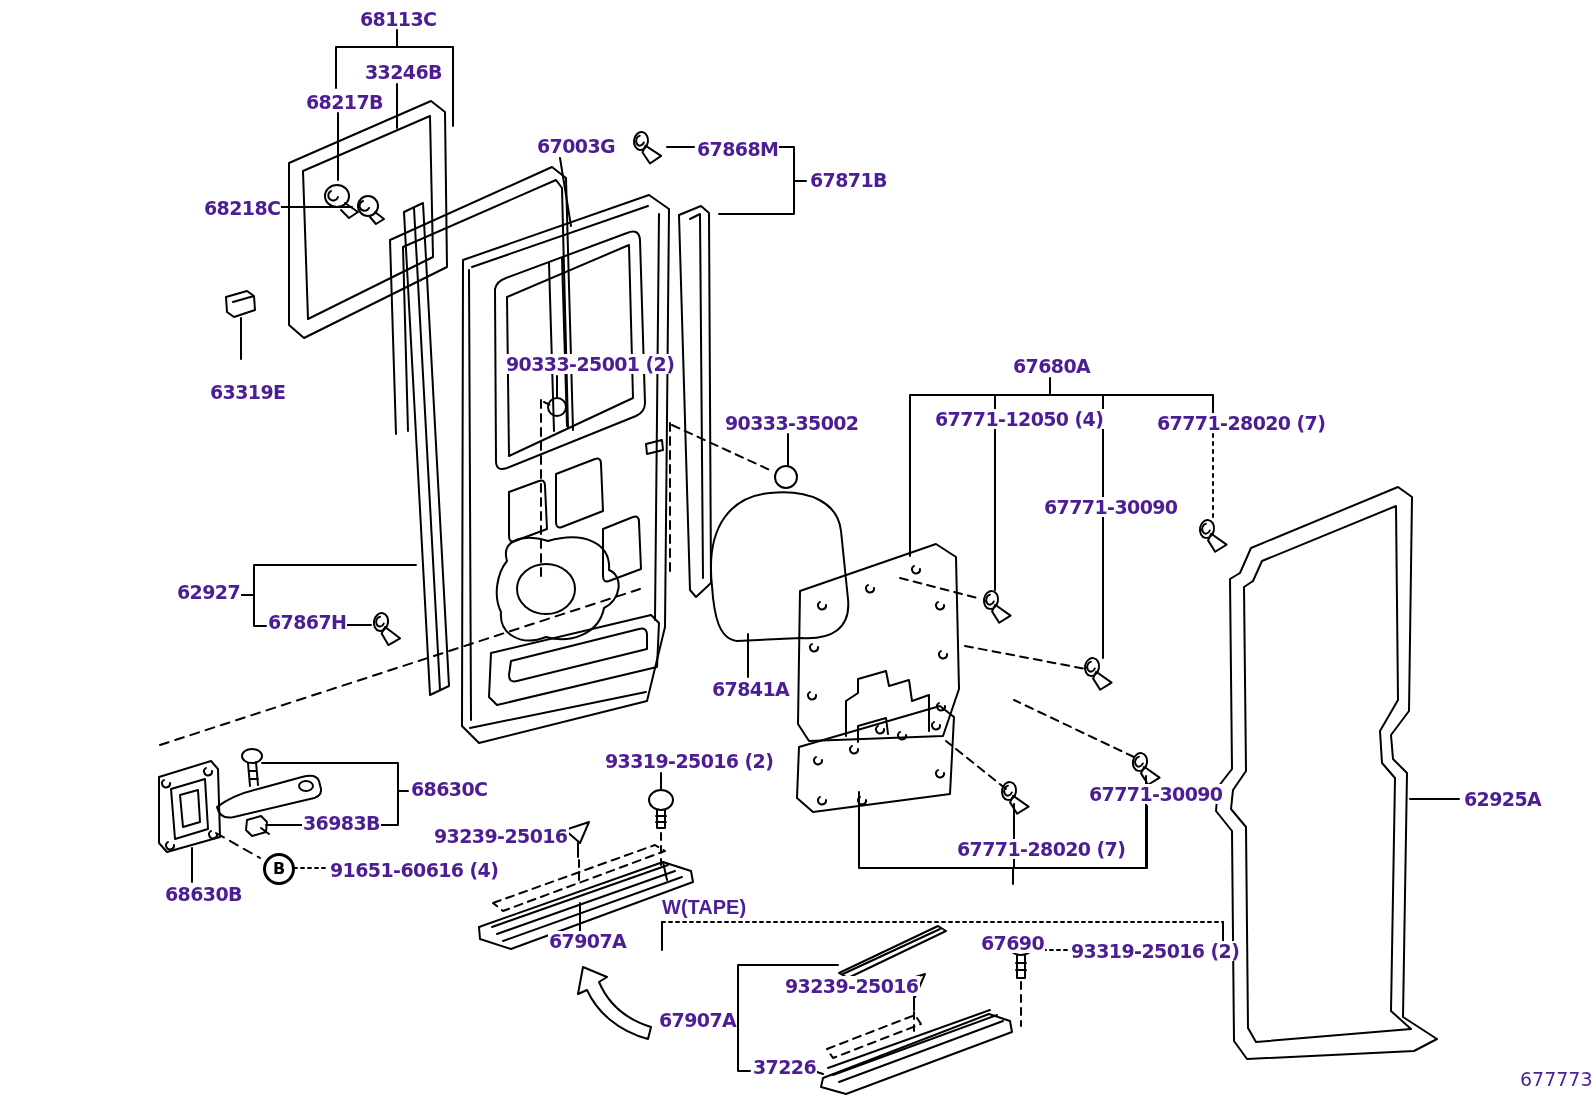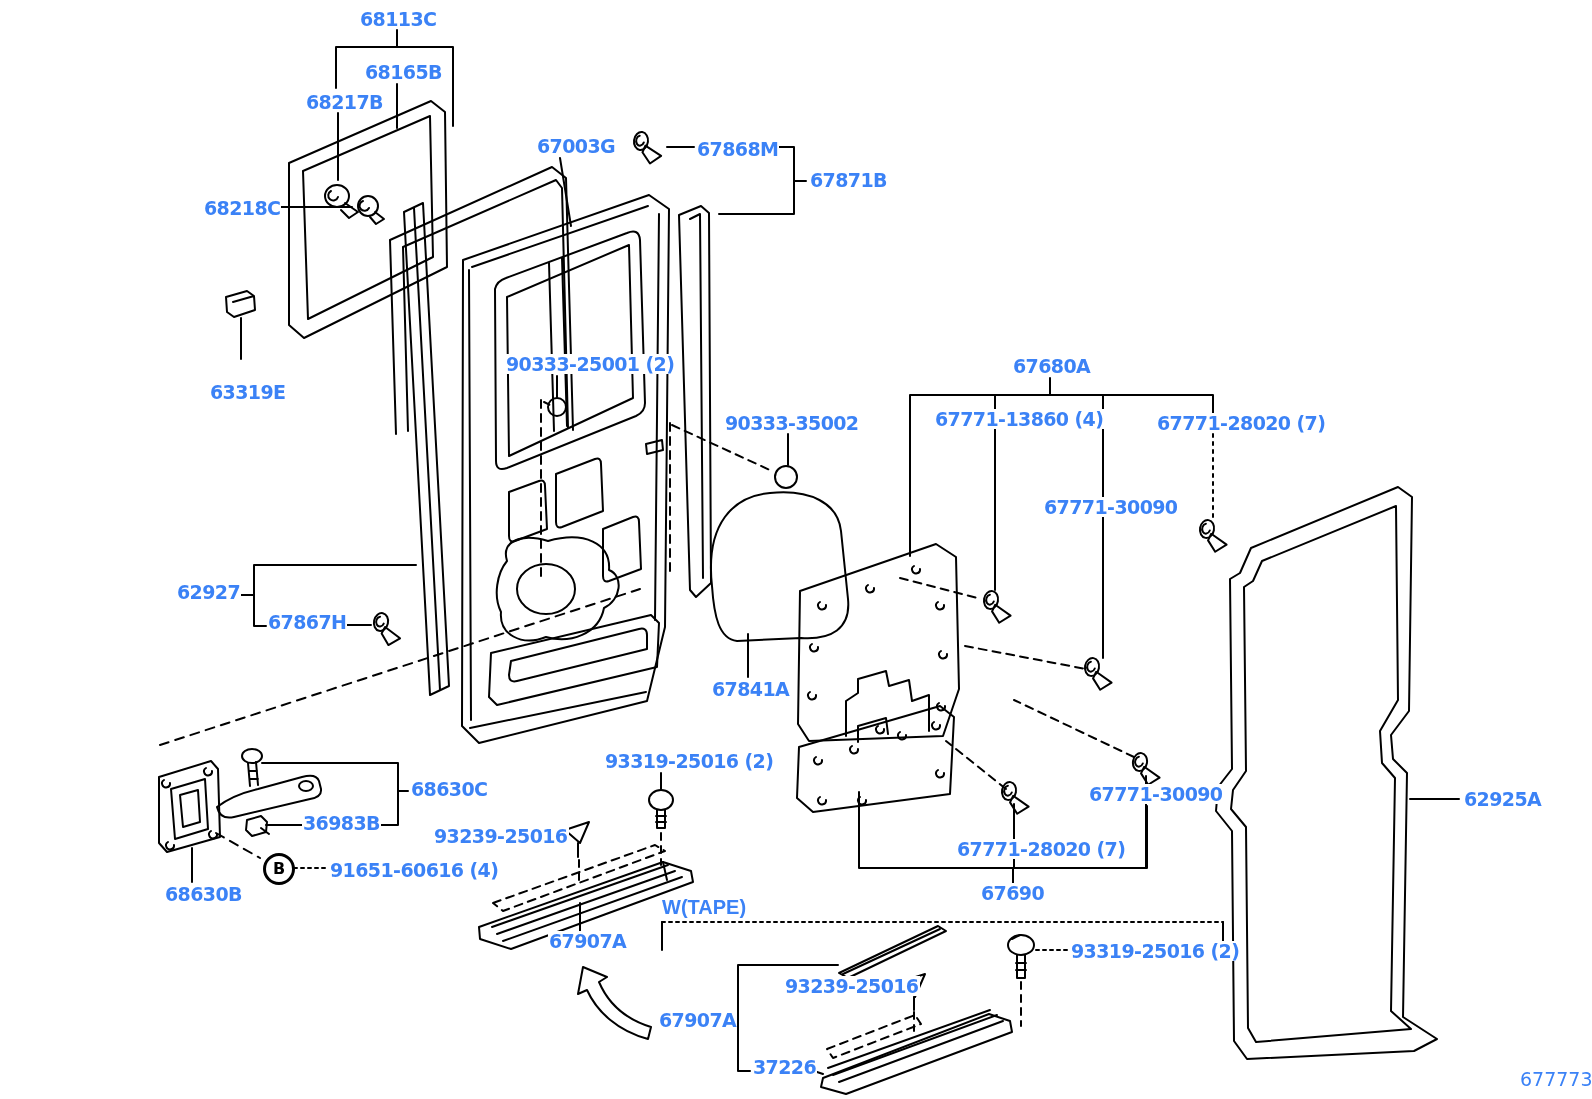--- a/index.html
+++ b/index.html
@@ -2,21 +2,21 @@
 <html><head>
 <meta charset="utf-8">
 <style>
   html,body{margin:0;padding:0;background:#ffffff;}
   body{width:1592px;height:1099px;position:relative;overflow:hidden;
        font-family:"DejaVu Sans", sans-serif;}
   .stage{position:absolute;left:0;top:0;width:1592px;height:1099px;}
   svg.art{position:absolute;left:0;top:0;}
   svg.art *{vector-effect:non-scaling-stroke;}
   .lbl{position:absolute;font-family:"DejaVu Sans", sans-serif;font-weight:bold;
-       font-size:19px;line-height:20px;color:#3b82f6;background:#fff;
+       font-size:19px;line-height:20px;color:#4c1d95;background:#fff;
        white-space:nowrap;letter-spacing:-0.6px;padding:0 1px;}
   .lbl.plain{font-family:"Liberation Sans", sans-serif;font-weight:600;
        letter-spacing:0;font-size:20px;text-align:right;}
   .lbl.code{font-weight:normal;letter-spacing:0;font-size:19px;background:transparent;margin-left:28px;}
   .circle-b{position:absolute;width:26px;height:26px;border:3px solid #000;
        border-radius:50%;text-align:center;background:#fff;
        font:bold 16px/26px "DejaVu Sans", sans-serif;color:#000;}
 </style>
 </head>
 <body>
@@ -230,45 +230,45 @@
     <path d="M1012,939 L1020,935 M1017,955 V978 M1025,955 V978 M1017,978 H1025 M1016,963 H1026 M1016,970 H1026"></path>
     <path d="M903,981 L925,974 L915,997 Z M914,997 V1010"></path>
   </g>
 
   <g>
     <path d="M648,1039 C618,1031 597,1012 587,990 L578,994 L583,967 L607,977 L599,982 C608,1003 625,1019 651,1027 Z" fill="#fff"></path>
   </g>
 </svg>
 
 <div class="lbl" style="left:359px;top:9px">68113C</div>
-<div class="lbl" style="left:364px;top:62px">68165B</div>
+<div class="lbl" style="left:364px;top:62px">33246B</div>
 <div class="lbl" style="left:305px;top:92px">68217B</div>
 <div class="lbl" style="left:203px;top:198px">68218C</div>
 <div class="lbl" style="left:536px;top:136px">67003G</div>
 <div class="lbl" style="left:696px;top:139px">67868M</div>
 <div class="lbl" style="left:809px;top:170px">67871B</div>
 <div class="lbl" style="left:209px;top:382px">63319E</div>
 <div class="lbl" style="left:505px;top:354px">90333-25001 (2)</div>
 <div class="lbl" style="left:724px;top:413px">90333-35002</div>
 <div class="lbl" style="left:1012px;top:356px">67680A</div>
-<div class="lbl" style="left:934px;top:409px">67771-13860 (4)</div>
+<div class="lbl" style="left:934px;top:409px">67771-12050 (4)</div>
 <div class="lbl" style="left:1156px;top:413px">67771-28020 (7)</div>
 <div class="lbl" style="left:1043px;top:497px">67771-30090</div>
 <div class="lbl" style="left:176px;top:582px">62927</div>
 <div class="lbl" style="left:267px;top:612px">67867H</div>
 <div class="lbl" style="left:711px;top:679px">67841A</div>
 <div class="lbl" style="left:410px;top:779px">68630C</div>
 <div class="lbl" style="left:302px;top:813px">36983B</div>
 <div class="lbl" style="left:329px;top:860px">91651-60616 (4)</div>
 <div class="lbl" style="left:164px;top:884px">68630B</div>
 <div class="lbl" style="left:604px;top:751px">93319-25016 (2)</div>
 <div class="lbl" style="left:433px;top:826px">93239-25016</div>
 <div class="lbl" style="left:548px;top:931px">67907A</div>
 <div class="lbl plain" style="left:661px;top:897px">W(TAPE)</div>
-<div class="lbl" style="left:980px;top:883px">67690</div>
+<div class="lbl" style="left:980px;top:933px">67690</div>
 <div class="lbl" style="left:1088px;top:784px">67771-30090</div>
 <div class="lbl" style="left:956px;top:839px">67771-28020 (7)</div>
 <div class="lbl" style="left:1463px;top:789px">62925A</div>
 <div class="lbl" style="left:1070px;top:941px">93319-25016 (2)</div>
 <div class="lbl" style="left:784px;top:976px">93239-25016</div>
 <div class="lbl" style="left:658px;top:1010px">67907A</div>
 <div class="lbl" style="left:752px;top:1057px">37226</div>
 
 <div class="circle-b" style="left:263px;top:853px">B</div>
 

